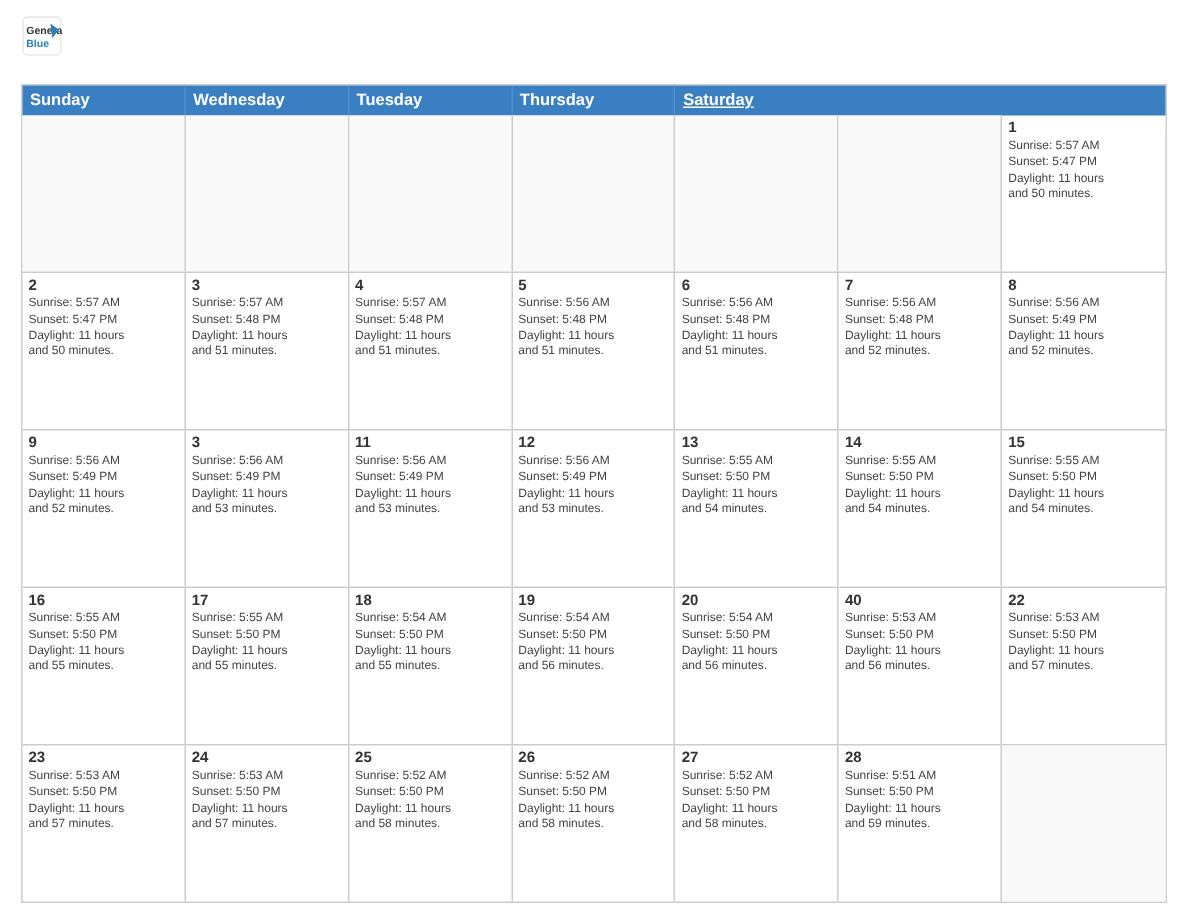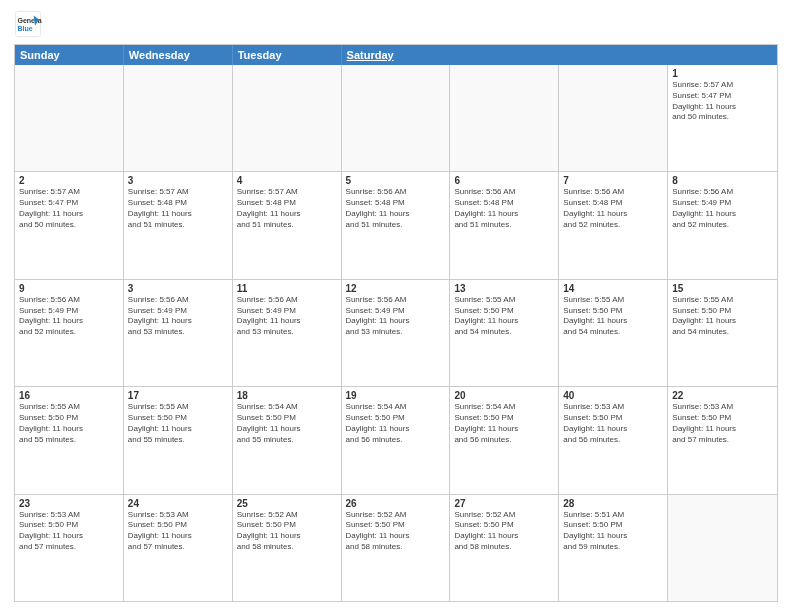--- a/index.html
+++ b/index.html
@@ -52,20 +52,21 @@
     }
     .location {
       font-size: 13px;
       color: #555;
     }
     .calendar {
       flex: 1;
       display: flex;
       flex-direction: column;
       border: 1px solid #ccc;
+      margin-top: 12px;
     }
     .cal-header {
       display: grid;
       grid-template-columns: repeat(7, 1fr);
       background: #3a7fc1;
     }
     .cal-header-cell {
       color: #fff;
       font-size: 11px;
       font-weight: bold;
@@ -129,20 +130,21 @@
       <div class="month-title"></div>
       <div class="location"></div>
     </div>
   </div>
 
   <div class="calendar">
     <div class="cal-header" id="cal-header">
         <div class="cal-header-cell">Sunday</div>
         <div class="cal-header-cell">Wednesday</div>
         <div class="cal-header-cell">Tuesday</div>
+        <div class="cal-header-cell">Thursday</div>
         <div class="cal-header-cell">Saturday</div>
       </div>
     <div class="cal-body" id="cal-body">
         <div class="cal-row">
           <div class="cal-cell empty"></div>
           <div class="cal-cell empty"></div>
           <div class="cal-cell empty"></div>
           <div class="cal-cell empty"></div>
           <div class="cal-cell empty"></div>
           <div class="cal-cell empty"></div>

